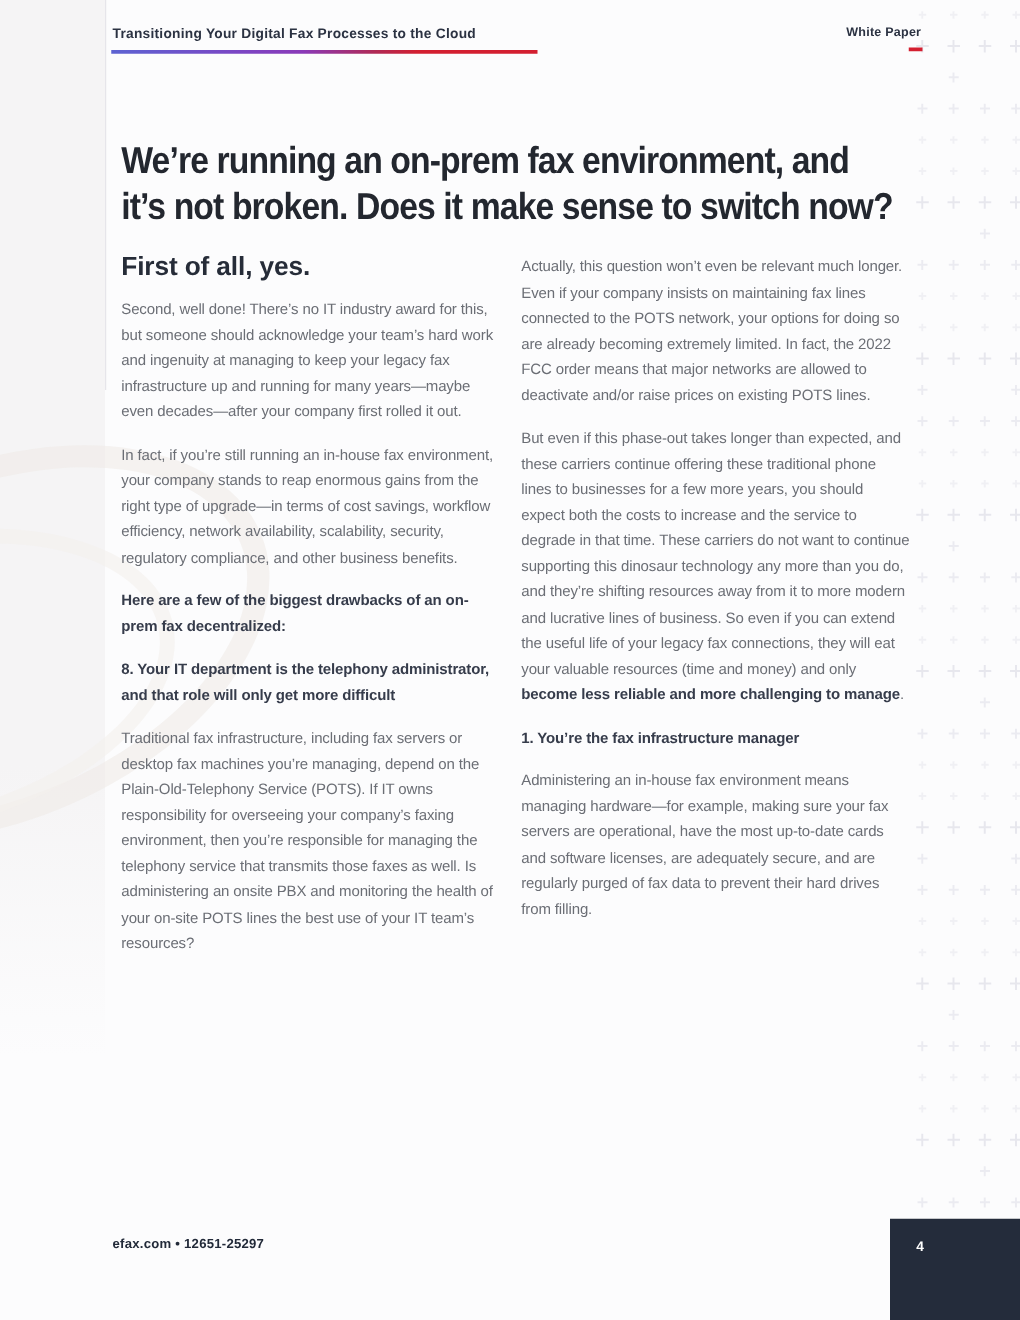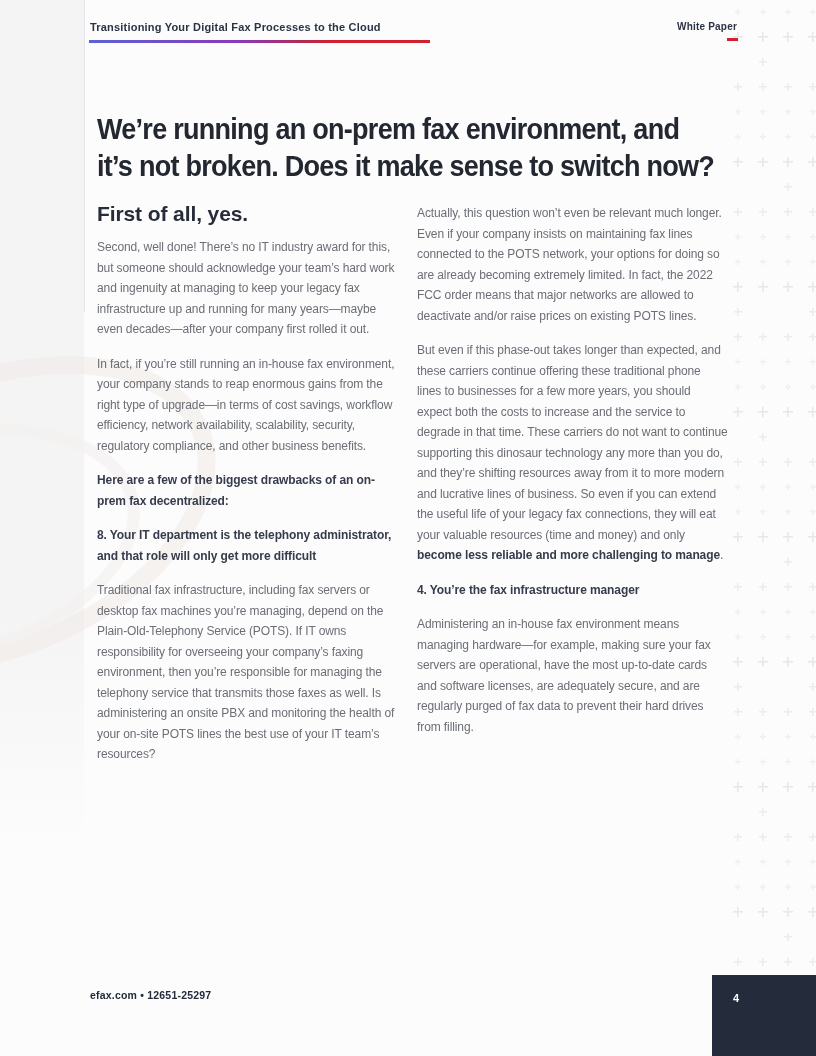--- a/index.html
+++ b/index.html
@@ -245,21 +245,21 @@
       <h2>First of all, yes.</h2>
       <p>Second, well done! There’s no IT industry award for this, but someone should acknowledge your team’s hard work and ingenuity at managing to keep your legacy fax infrastructure up and running for many years—maybe even decades—after your company first rolled it out.</p>
       <p>In fact, if you’re still running an in-house fax environment, your company stands to reap enormous gains from the right type of upgrade—in terms of cost savings, workflow efficiency, network availability, scalability, security, regulatory compliance, and other business benefits.</p>
       <p class="bold">Here are a few of the biggest drawbacks of an on-prem fax decentralized:</p>
       <p class="bold">8. Your IT department is the telephony administrator, and that role will only get more difficult</p>
       <p>Traditional fax infrastructure, including fax servers or desktop fax machines you’re managing, depend on the Plain-Old-Telephony Service (POTS). If IT owns responsibility for overseeing your company’s faxing environment, then you’re responsible for managing the telephony service that transmits those faxes as well. Is administering an onsite PBX and monitoring the health of your on-site POTS lines the best use of your IT team’s resources?</p>
     </section>
     <section class="col col-right">
       <p>Actually, this question won’t even be relevant much longer. Even if your company insists on maintaining fax lines connected to the POTS network, your options for doing so are already becoming extremely limited. In fact, the 2022 FCC order means that major networks are allowed to deactivate and/or raise prices on existing POTS lines.</p>
       <p><span>But even if this phase-out takes longer than expected, and these carriers continue offering these traditional phone lines to businesses for a few more years, you should expect both the costs to increase and the service to degrade in that time. These carriers do not want to continue supporting this dinosaur technology any more than you do, and they’re shifting resources away from it to more modern and lucrative lines of business. So even if you can extend the useful life of your legacy fax connections, they will eat your valuable resources (time and money) and only </span><strong>become less reliable and more challenging to manage</strong><span>.</span></p>
-      <p class="bold">4. You’re the fax infrastructure manager</p>
+      <p class="bold">1. You’re the fax infrastructure manager</p>
       <p>Administering an in-house fax environment means managing hardware—for example, making sure your fax servers are operational, have the most up-to-date cards and software licenses, are adequately secure, and are regularly purged of fax data to prevent their hard drives from filling.</p>
     </section>
   </div>
 
   <div class="footer-left">efax.com • 12651-25297</div>
   <div class="page-num-block">
     <span>4</span>
   </div>
 
 </div>

